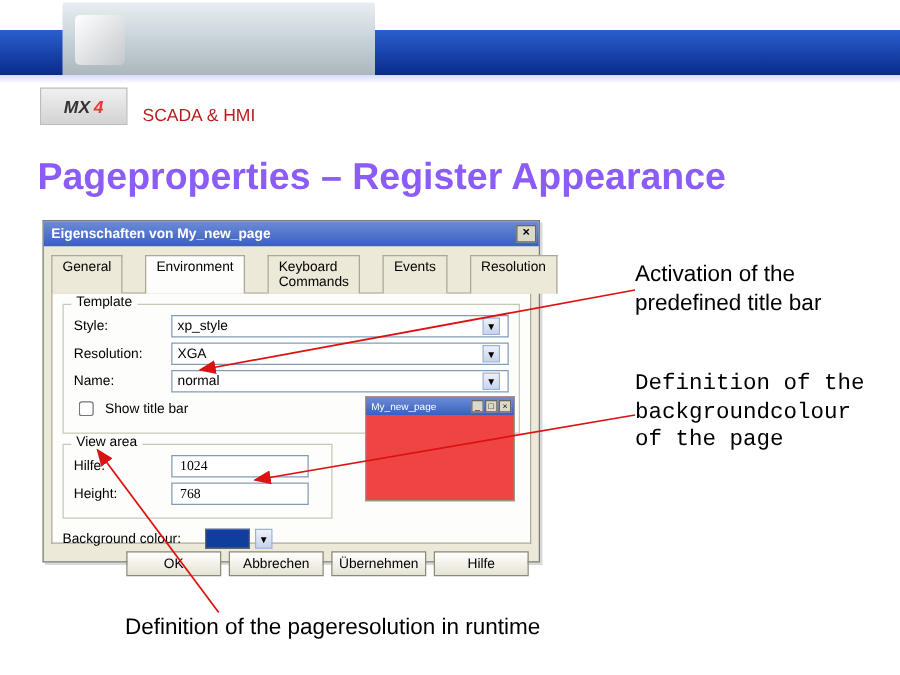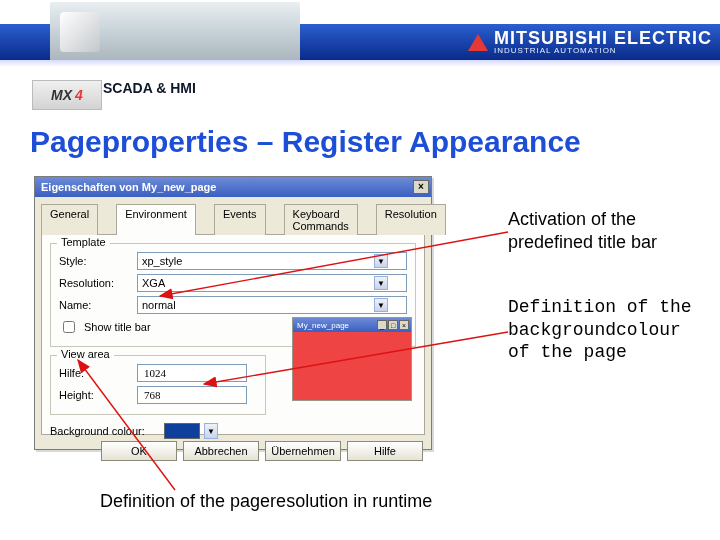--- a/index.html
+++ b/index.html
@@ -47,37 +47,37 @@
     border-bottom: 17px solid #e53935;
   }
   .brand-top { font-size: 18px; font-weight: 700; letter-spacing: 1px; line-height: 1; }
   .brand-sub { font-size: 8px; letter-spacing: 1px; line-height: 1; color:#e7eefc; }
   .header-gap {
     position: absolute; left:0; top:60px; width:720px; height:7px;
     background: linear-gradient(180deg,#d5dafc,#fff);
   }
   .subheader {
     position: absolute;
-    left: 32px; top: 80px;
-    display: flex; align-items: flex-start; gap: 1px;
+    left: 32px; top: 70px;
+    display: flex; align-items: flex-end; gap: 12px;
   }
   .logo {
     width: 70px; height: 30px;
     background: linear-gradient(180deg,#f0f0f0,#d3d3d3);
     border:1px solid #bbb;
     position: relative;
     display:flex; align-items:center; justify-content:center;
     font-style: italic; font-weight:700; font-size:14px; color:#333;
   }
   .logo .n4 { color:#e53935; margin-left:3px;}
-  .subheader-text { font-size: 14px; font-weight: 700; color: #0f172a; }
+  .subheader-text { font-size: 14px; font-weight: 400; color: #b91c1c; }
   .pagetitle {
     position: absolute;
     left: 30px; top: 125px;
-    font-size: 30px; font-weight: 700; color: #1d4ed8;
+    font-size: 30px; font-weight: 700; color: #8b5cf6;
   }
 
   .dialog {
     position: absolute;
     left: 34px; top: 176px;
     width: 398px; height: 274px;
     background: #ece9d8;
     border: 1px solid #7b7b7b;
     box-shadow: 2px 2px 0 rgba(0,0,0,.15);
     font-family: Tahoma, Arial, sans-serif;
@@ -131,21 +131,21 @@
   .group-legend {
     position: absolute; top: -8px; left: 6px;
     background: #fdfdfb; padding: 0 4px;
   }
   .row { display: flex; align-items: center; margin-bottom: 4px; }
   .lbl { width: 78px; }
   .combo, .txt {
     flex: 1; height: 18px;
     background: #fff; border: 1px solid #7f9db9;
     display: flex; align-items: center; justify-content: space-between;
-    padding: 0 18px 0 4px;
+    padding: 0 6px 0 4px;
     position: relative;
   }
   .combo .caret {
     width: 14px; height: 14px;
     background: linear-gradient(180deg,#eef1f8,#c8d3ec);
     border:1px solid #9ab0dc;
     display:flex; align-items:center; justify-content:center;
     font-size:8px;
   }
   .txt input {
@@ -201,27 +201,20 @@
   .c3 { left: 100px; top: 490px; width: 360px; }
 
   .arrow { position:absolute; pointer-events:none; }
 </style>
 </head>
 <body>
 
 <div class="header">
   <div class="header-blue"></div>
   <div class="header-photo"></div>
-  <div class="brand">
-    <div class="tri"></div>
-    <div>
-      <div class="brand-top">MITSUBISHI ELECTRIC</div>
-      <div class="brand-sub">INDUSTRIAL AUTOMATION</div>
-    </div>
-  </div>
   <div class="header-gap"></div>
 </div>
 
 <div class="subheader">
   <div class="logo">
     <span>MX</span>
       <span class="n4">4</span>
   </div>
   <div class="subheader-text">SCADA &amp; HMI</div>
 </div>
@@ -231,22 +224,22 @@
 <div class="dialog">
   <div class="titlebar">
     <span>Eigenschaften von My_new_page</span>
     <div class="closebox">
         <span>×</span>
       </div>
   </div>
   <div class="tabs">
     <div class="tab">General</div>
     <div class="tab active">Environment</div>
+    <div class="tab">Keyboard Commands</div>
     <div class="tab">Events</div>
-    <div class="tab">Keyboard Commands</div>
     <div class="tab">Resolution</div>
   </div>
   <div class="tabbody" style="position:relative;">
     <div class="group">
       <div class="group-legend">Template</div>
       <div class="row">
         <div class="lbl">Style:</div>
         <div class="combo">
             <span>xp_style</span>
             <div class="caret">▼</div>

